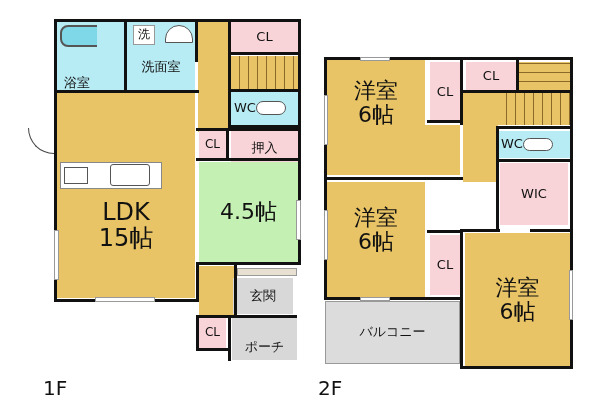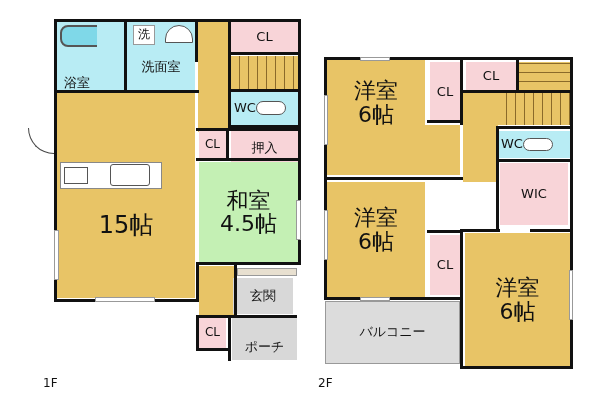--- a/index.html
+++ b/index.html
@@ -8,21 +8,21 @@
   .abs { position: absolute; }
   .room { position: absolute; display: flex; align-items: center; justify-content: center; text-align: center; }
   .wall { position: absolute; background: #111; }
   .win { position: absolute; background: #fff; border: 1px solid #999; }
   .label { font-size: 13px; line-height: 1.1; white-space: pre-line; }
   .big { font-size: 24px; line-height: 1.05; }
   .mid { font-size: 22px; line-height: 1.05; }
   .small { font-size: 12px; }
   .stairs { background-image: repeating-linear-gradient(90deg, transparent 0 8px, #8a6a2a 8px 9px); }
   .stairs-v { background-image: repeating-linear-gradient(0deg, transparent 0 8px, #8a6a2a 8px 9px); }
-  .floorlbl { font-size: 12px; }
+  .floorlbl { font-size: 20px; }
 </style>
 </head>
 <body>
 
 <div>
 
   <div class="room" style="left:57px;top:22px;width:40px;height:68px;background:#b8ecf4;align-items:flex-end;padding-bottom:0;">
     <span class="label">浴室</span>
   </div>
   <div class="abs" style="left:60px;top:25px;width:60px;height:22px;border:2px solid #555;border-radius:8px;background:#7fd8e8;"></div>
@@ -51,25 +51,25 @@
 
   <div class="room" style="left:199px;top:131px;width:27px;height:27px;background:#f8d4d8;">
     <span class="label small">CL</span>
   </div>
 
   <div class="room" style="left:231px;top:131px;width:67px;height:35px;background:#f8d4d8;">
     <span class="label">押入</span>
   </div>
 
   <div class="room" style="left:199px;top:162px;width:99px;height:100px;background:#c4f0b4;flex-direction:column;">
-    <span class="mid">和室</span>
     <span class="mid">4.5帖</span>
   </div>
 
   <div class="room" style="left:57px;top:93px;width:138px;height:205px;background:#e8c466;flex-direction:column;padding-top:60px;">
+    <span class="big">LDK</span>
     <span class="big">15帖</span>
   </div>
   <div class="abs" style="left:60px;top:162px;width:102px;height:27px;background:#fff;border:1px solid #888;"></div>
   <div class="abs" style="left:64px;top:167px;width:24px;height:17px;border:1px solid #555;background:#fff;"></div>
   <div class="abs" style="left:110px;top:164px;width:40px;height:22px;border:1px solid #555;border-radius:3px;background:#fff;"></div>
 
   <div class="abs" style="left:199px;top:266px;width:35px;height:50px;background:#e8c466;"></div>
 
   <div class="room" style="left:233px;top:278px;width:60px;height:36px;background:#d8d8d8;">
     <span class="label">玄関</span>

